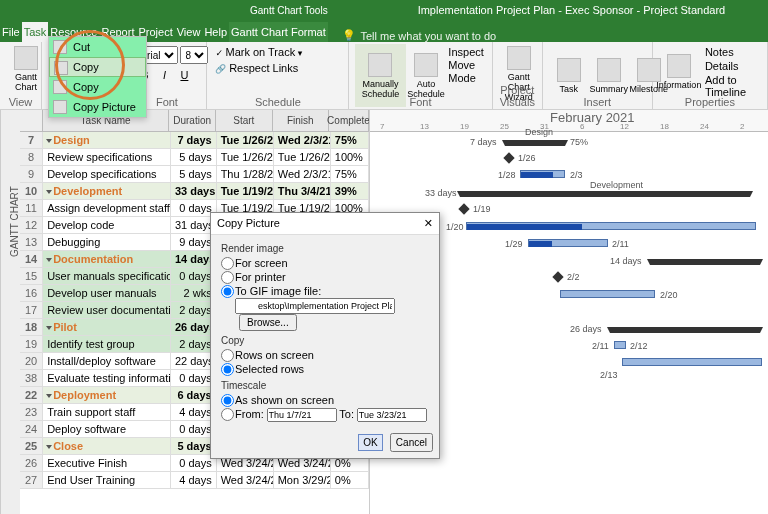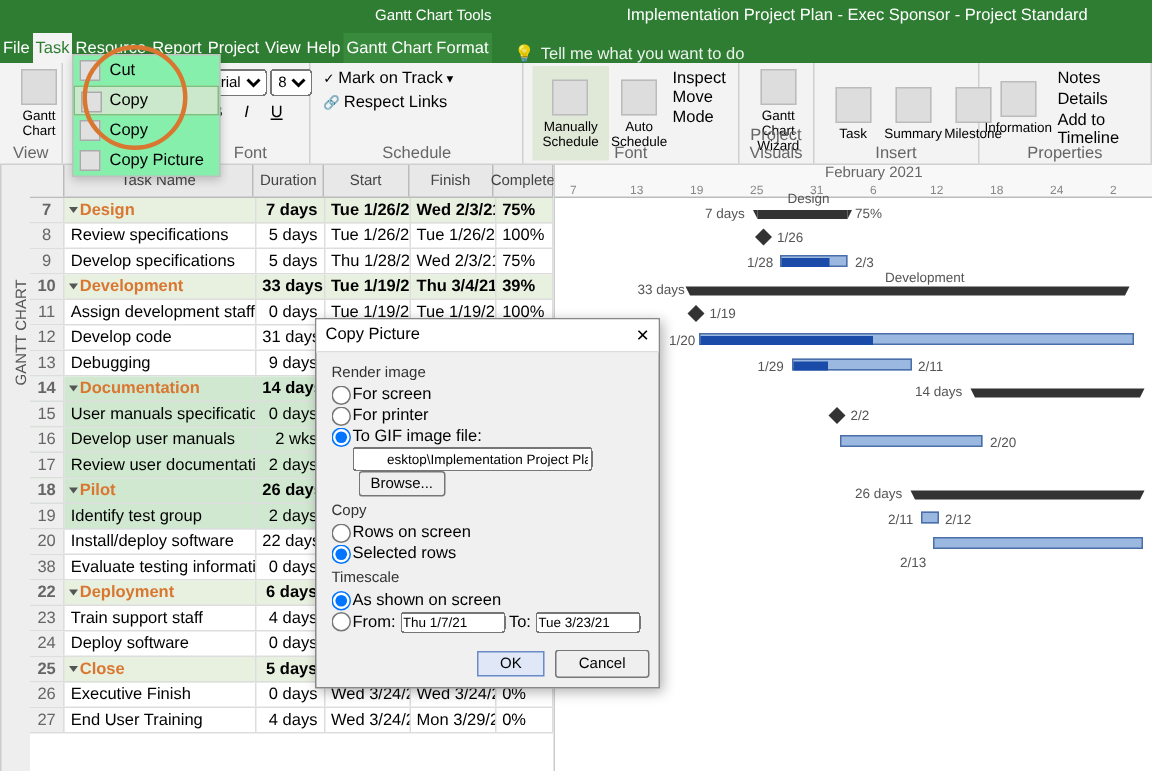--- a/index.html
+++ b/index.html
@@ -36,42 +36,42 @@
 .c-id{width:24px;text-align:center;background:#eee;color:#666;}
 .c-name{width:135px;}
 .c-dur{width:48px;text-align:right;}
 .c-start{width:60px;text-align:center;}
 .c-finish{width:60px;text-align:center;}
 .c-comp{width:40px;}
 .indent{padding-left:16px;}
 .tri{display:inline-block;width:0;height:0;border-left:4px solid #555;border-top:3px solid transparent;border-bottom:3px solid transparent;transform:rotate(90deg);margin-right:2px;}
 .gantt{flex:1;background:#fff;position:relative;overflow:hidden;}
 .gantt-head{height:22px;border-bottom:1px solid #bbb;background:#f8f8f8;position:relative;}
-.gantt-head .month{position:absolute;top:0;font-size:10px;color:#666;}
+.gantt-head .month{position:absolute;top:0;font-size:13px;color:#666;}
 .gantt-head .tick{position:absolute;bottom:0;font-size:8px;color:#888;}
 .gbar{position:absolute;height:8px;}
 .gbar.sum{height:6px;background:#333;}
 .gbar.sum::before,.gbar.sum::after{content:'';position:absolute;top:0;width:0;height:0;border-top:6px solid #333;}
 .gbar.sum::before{left:-3px;border-left:3px solid transparent;}
 .gbar.sum::after{right:-3px;border-right:3px solid transparent;}
 .gbar.task{background:#9bb8e0;border:1px solid #4a6fa8;}
 .gbar.prog{background:#1a4ba8;height:6px;top:1px;}
 .diamond{position:absolute;width:8px;height:8px;background:#333;transform:rotate(45deg);}
 .glabel{position:absolute;font-size:9px;color:#555;}
 .dialog{position:absolute;top:212px;left:210px;width:230px;background:#f0f0f0;border:1px solid #888;box-shadow:2px 2px 8px rgba(0,0,0,0.3);z-index:10;}
 .dialog .dtitle{background:#fff;padding:4px 6px;font-size:11px;display:flex;justify-content:space-between;border-bottom:1px solid #ddd;}
 .dialog .dbody{padding:4px 10px;}
 .dialog .sect{font-size:10px;color:#333;margin:4px 0 2px;}
 .dialog .opt{font-size:10px;padding:1px 0 1px 14px;position:relative;}
 .dialog .opt input[type=radio]{position:absolute;left:0;top:1px;}
 .dialog .path{width:160px;font-size:9px;padding:1px;}
 .dialog .browse{font-size:10px;padding:1px 6px;margin-left:4px;}
 .dialog .date{width:70px;font-size:9px;}
 .dialog .btns{text-align:right;padding:6px;}
-.dialog .btns button{font-size:10px;padding:2px 14px;margin-left:4px;}
+.dialog .btns button{font-size:10px;padding:2px 4px;margin-left:4px;}
 .font-controls{display:flex;flex-direction:column;gap:2px;padding:2px;}
 .font-row{display:flex;gap:2px;align-items:center;}
 .font-sel{font-size:10px;height:18px;}
 .mini-btn{width:18px;height:18px;border:1px solid transparent;display:flex;align-items:center;justify-content:center;font-size:11px;cursor:pointer;}
 </style>
 </head>
 <body>
 
 <div class="titlebar">
   <span class="tools">Gantt Chart Tools</span>

